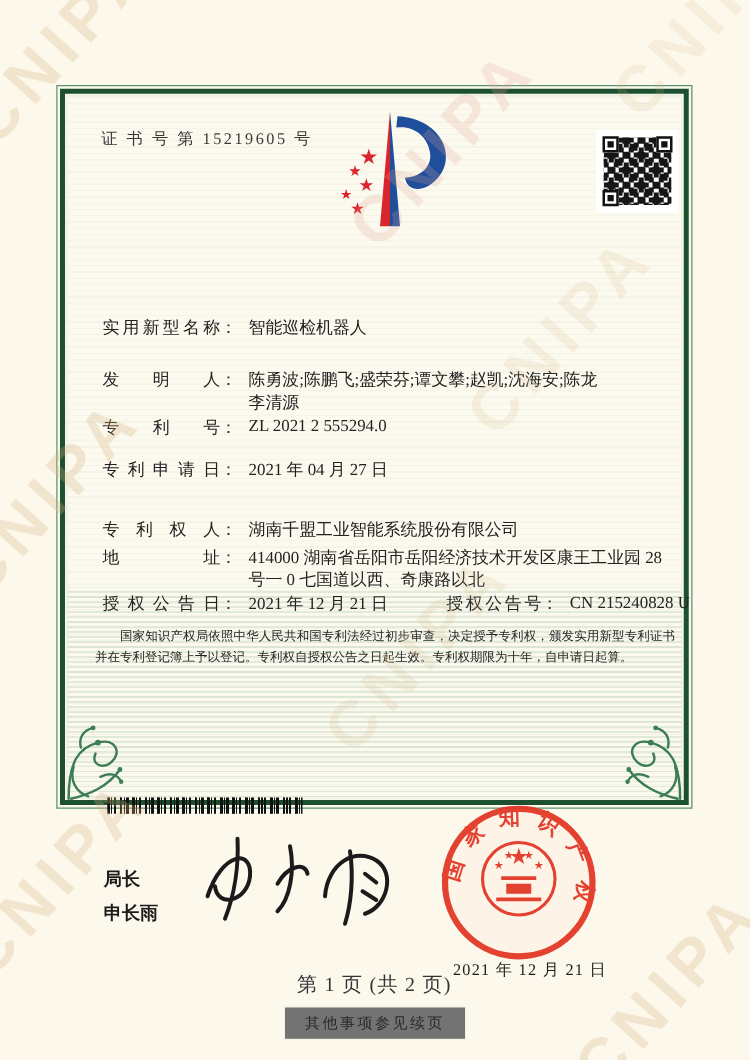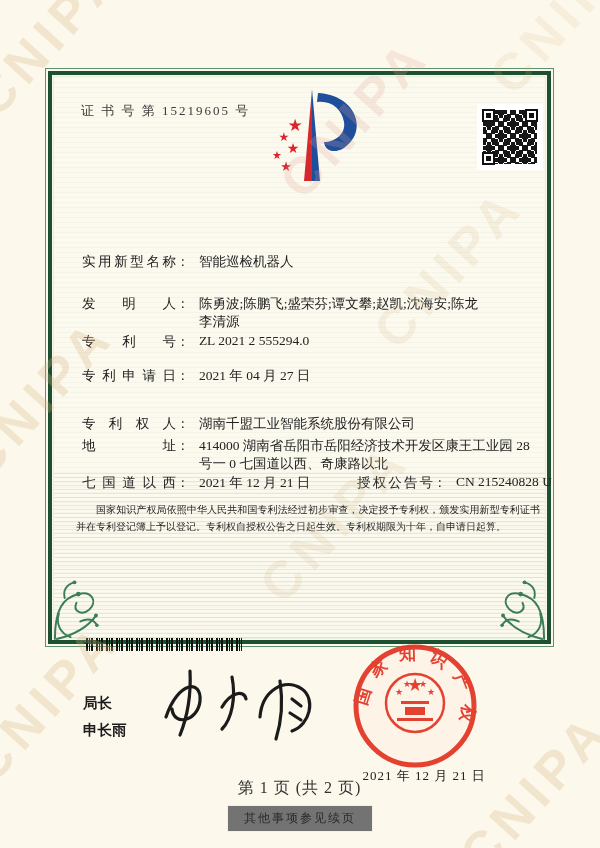--- a/index.html
+++ b/index.html
@@ -194,21 +194,21 @@
     <span class="flabel">专利权人</span><span class="fcolon">：</span>
     <span class="fvalue">湖南千盟工业智能系统股份有限公司</span>
   </div>
 
   <div class="field" style="top:360px;">
     <span class="flabel">地址</span><span class="fcolon">：</span>
     <span class="fvalue"><span>414000 湖南省岳阳市岳阳经济技术开发区康王工业园 28</span><span class="line2">号一 0 七国道以西、奇康路以北</span></span>
   </div>
 
   <div class="field" style="top:397px;">
-    <span class="flabel">七国道以西</span><span class="fcolon">：</span>
+    <span class="flabel">授权公告日</span><span class="fcolon">：</span>
     <span class="fvalue">2021 年 12 月 21 日</span>
     <span class="field-grant2">
       <span class="flabel">授权公告号</span><span class="fcolon">：</span>
       <span class="fvalue">CN 215240828 U</span>
     </span>
   </div>
 
   <div class="paras">
     <p>国家知识产权局依照中华人民共和国专利法经过初步审查，决定授予专利权，颁发实用新型专利证书并在专利登记簿上予以登记。专利权自授权公告之日起生效。专利权期限为十年，自申请日起算。</p>
   </div>

